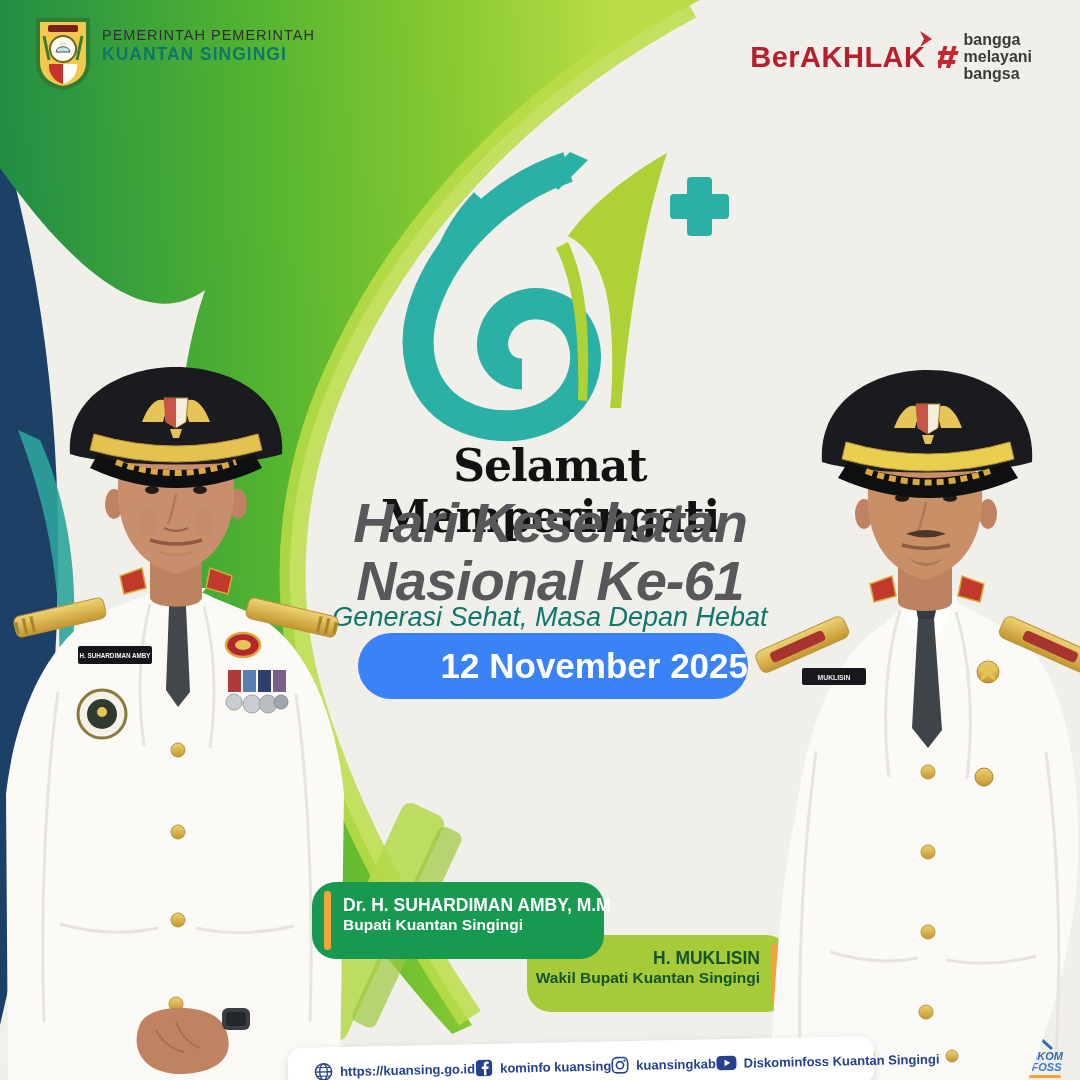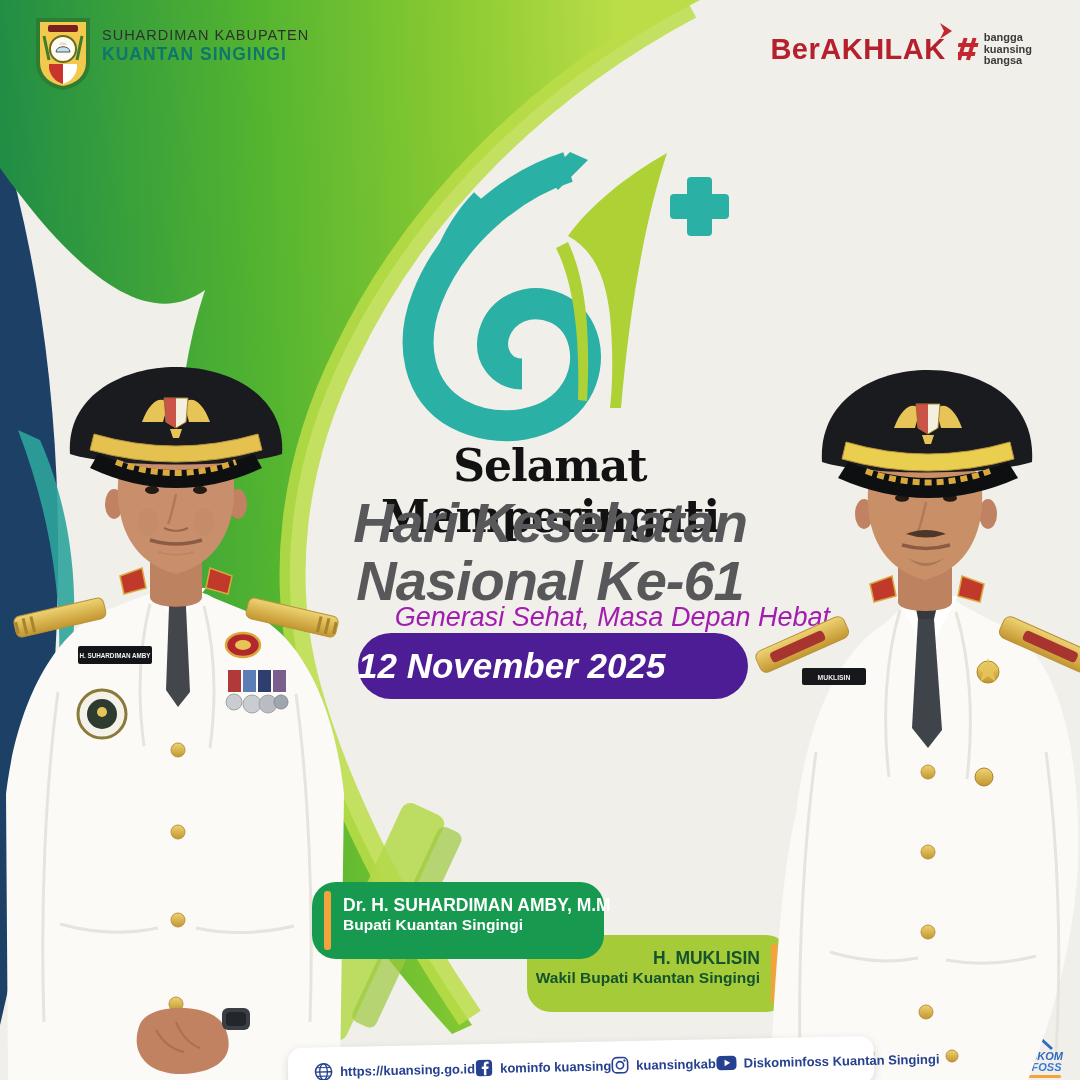--- a/index.html
+++ b/index.html
@@ -4,29 +4,29 @@
 <style>
   html,body{margin:0;padding:0;background:#888;}
   #canvas{position:relative;width:1080px;height:1080px;overflow:hidden;
           background:#F1EFEA;font-family:"Liberation Sans",sans-serif;}
   .abs{position:absolute;}
   
   .org-text{line-height:1.25;color:#2F3130;}
   .org-l1{font-size:14.5px;letter-spacing:1px;font-weight:400;}
   .org-l2{font-size:17.5px;letter-spacing:1px;font-weight:700;color:#0f766e;}
   .berakhlak{font-size:29px;font-weight:800;color:#B5202C;letter-spacing:.5px;}
-  .hashtag-words{font-size:11px;font-weight:700;color:#3A3A3A;line-height:1.05;}
+  .hashtag-words{font-size:16px;font-weight:700;color:#3A3A3A;line-height:1.05;}
   
   .greeting{font-family:"DejaVu Serif",serif;font-weight:700;font-size:44px;color:#121212;
             text-align:center;letter-spacing:-1px;}
   .main-title{font-weight:700;font-style:italic;font-size:56px;color:#58585B;
               text-align:center;letter-spacing:-1px;}
-  .tagline{font-style:italic;font-size:27px;color:#a21caf;text-align:right;font-weight:500;}
-  .date-pill{background:#4c1d95;border-radius:34px;color:#FFFFFF;font-weight:700;
-             font-style:italic;font-size:35px;text-align:left;line-height:66px;}
+  .tagline{font-style:italic;font-size:27px;color:#0f766e;text-align:center;font-weight:500;}
+  .date-pill{background:#3b82f6;border-radius:34px;color:#FFFFFF;font-weight:700;
+             font-size:35px;text-align:right;line-height:66px;}
   
   .label-green{background:#17994F;border-radius:24px;color:#fff;}
   .label-lime{background:#A5CB39;border-radius:24px;color:#14532d;}
   .label-name{font-weight:700;font-size:17.5px;white-space:nowrap;}
   .label-title{font-weight:700;font-size:15.5px;white-space:nowrap;}
   .accent-bar{position:absolute;width:7px;background:#F2A33C;border-radius:3px;}
   
   .footer-bar{background:#FFFFFF;border-radius:14px;box-shadow:0 3px 8px rgba(60,60,80,.18);
               display:flex;align-items:center;justify-content:space-between;
               padding:0 26px;transform:rotate(-1.2deg);}
@@ -76,21 +76,21 @@
     <rect x="12" y="9" width="30" height="7" rx="2" fill="#7A1F1F"></rect>
     <circle cx="27" cy="33" r="13" fill="#FDFBF2" stroke="#6B6B1E" stroke-width="2"></circle>
     <path d="M20,36 C20,29 34,29 34,36 Z" fill="#BFE3EE" stroke="#555" stroke-width="1"></path>
     <path d="M23,29 C23,25 31,25 31,29 Z" fill="#E8E2C8"></path>
     <path d="M13,48 L27,48 L27,68 C20,66 14,60 13,52 Z" fill="#C8342C"></path>
     <path d="M27,48 L41,48 L41,52 C40,60 34,66 27,68 Z" fill="#FFFFFF"></path>
     <path d="M8,20 L13,44" stroke="#3E7D2E" stroke-width="3"></path>
     <path d="M46,20 L41,44" stroke="#3E7D2E" stroke-width="3"></path>
   </svg>
   <div class="abs org-text" style="left:102px;top:26px;z-index:5;">
-    <div class="org-l1">SUHARDIMAN KABUPATEN</div>
+    <div class="org-l1">PEMERINTAH PEMERINTAH</div>
     <div class="org-l2">KUANTAN SINGINGI</div>
   </div>
 
   <div class="abs" style="right:48px;top:32px;z-index:5;display:flex;align-items:center;gap:12px;margin-left:44px;">
     <div style="position:relative;">
       <span class="berakhlak">BerAKHLAK</span>
       <svg width="20" height="20" viewBox="0 0 20 20" style="position:absolute;right:-12px;top:-12px;">
         <path d="M2,18 L14,10 L2,2 L6,10 Z" fill="#C3272F"></path>
       </svg>
     </div>
@@ -98,21 +98,21 @@
       <svg width="22" height="26" viewBox="0 0 22 26">
         <g stroke="#C3272F" stroke-width="4" transform="skewX(-12)">
           <line x1="8" y1="2" x2="6" y2="24"></line>
             <line x1="17" y1="2" x2="15" y2="24"></line>
           <line x1="2" y1="9" x2="22" y2="9"></line>
             <line x1="1" y1="18" x2="21" y2="18"></line>
         </g>
       </svg>
       <div class="hashtag-words">
         <div>bangga</div>
-        <div>kuansing</div>
+        <div>melayani</div>
         <div>bangsa</div>
       </div>
     </div>
   </div>
 
   <svg class="abs" style="left:398px;top:146px;z-index:1;" width="362" height="302" viewBox="0 0 362 302">
 
     <path fill="none" stroke="#2BB0A5" stroke-width="31" d="M 170,21 C 110,40 52,92 29,152 C 11,198 20,246 60,268 C 100,289 155,282 178,245
              C 196,215 188,175 158,162 C 132,151 104,162 96,188 C 90,210 104,228 124,228"></path>
     <path fill="#2BB0A5" d="M 172,6 L 190,14 L 160,44 L 148,30 Z"></path>

